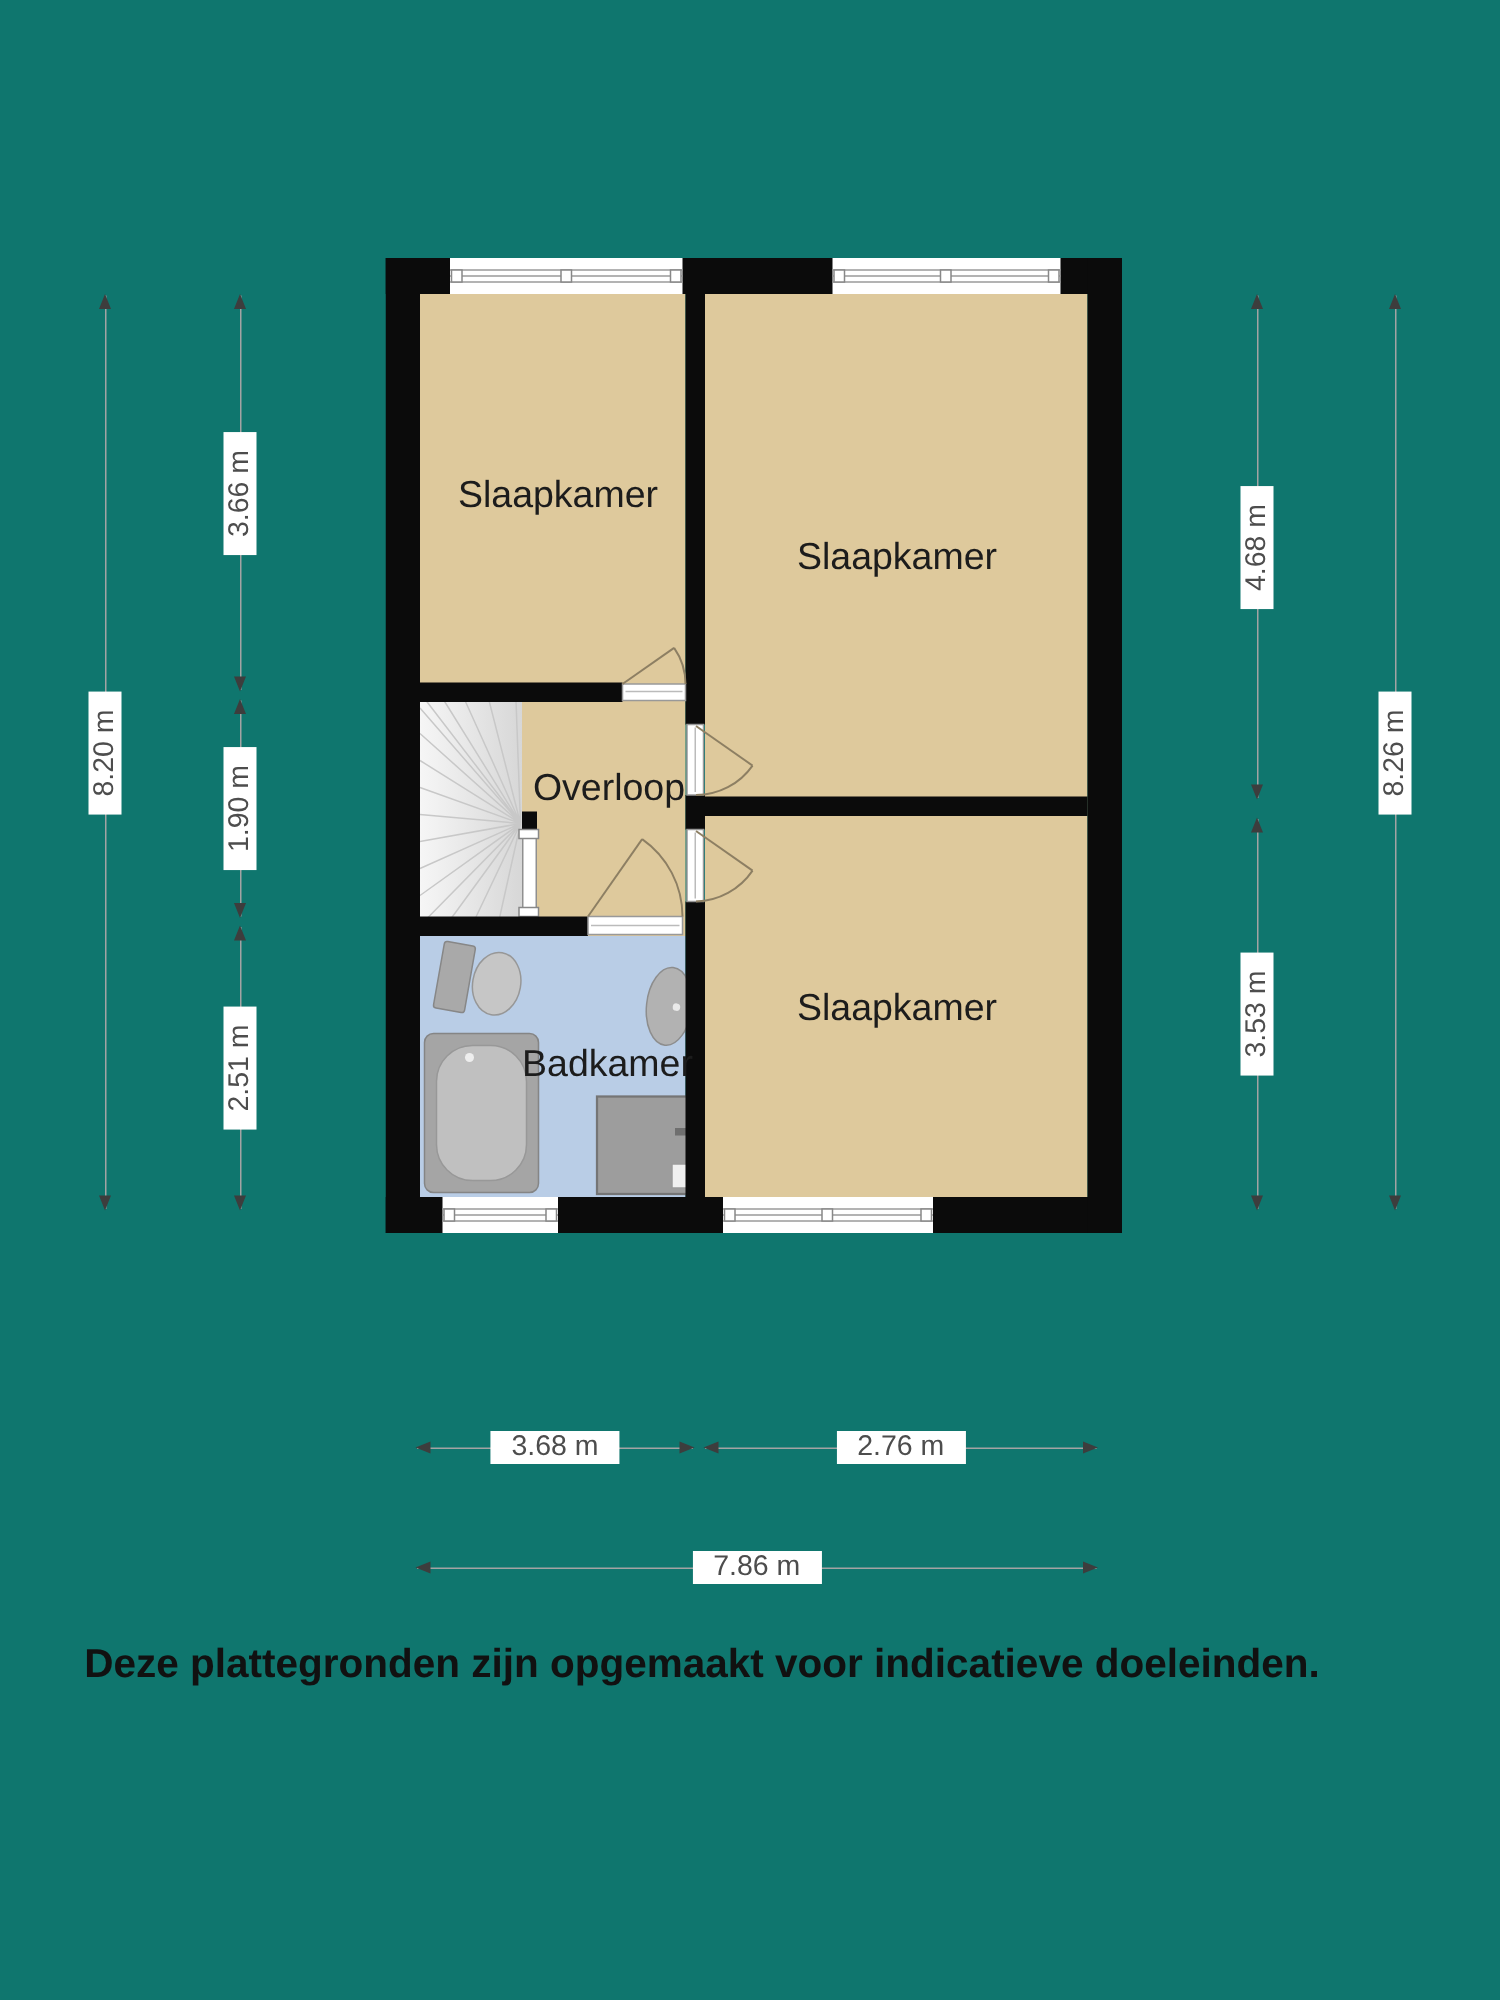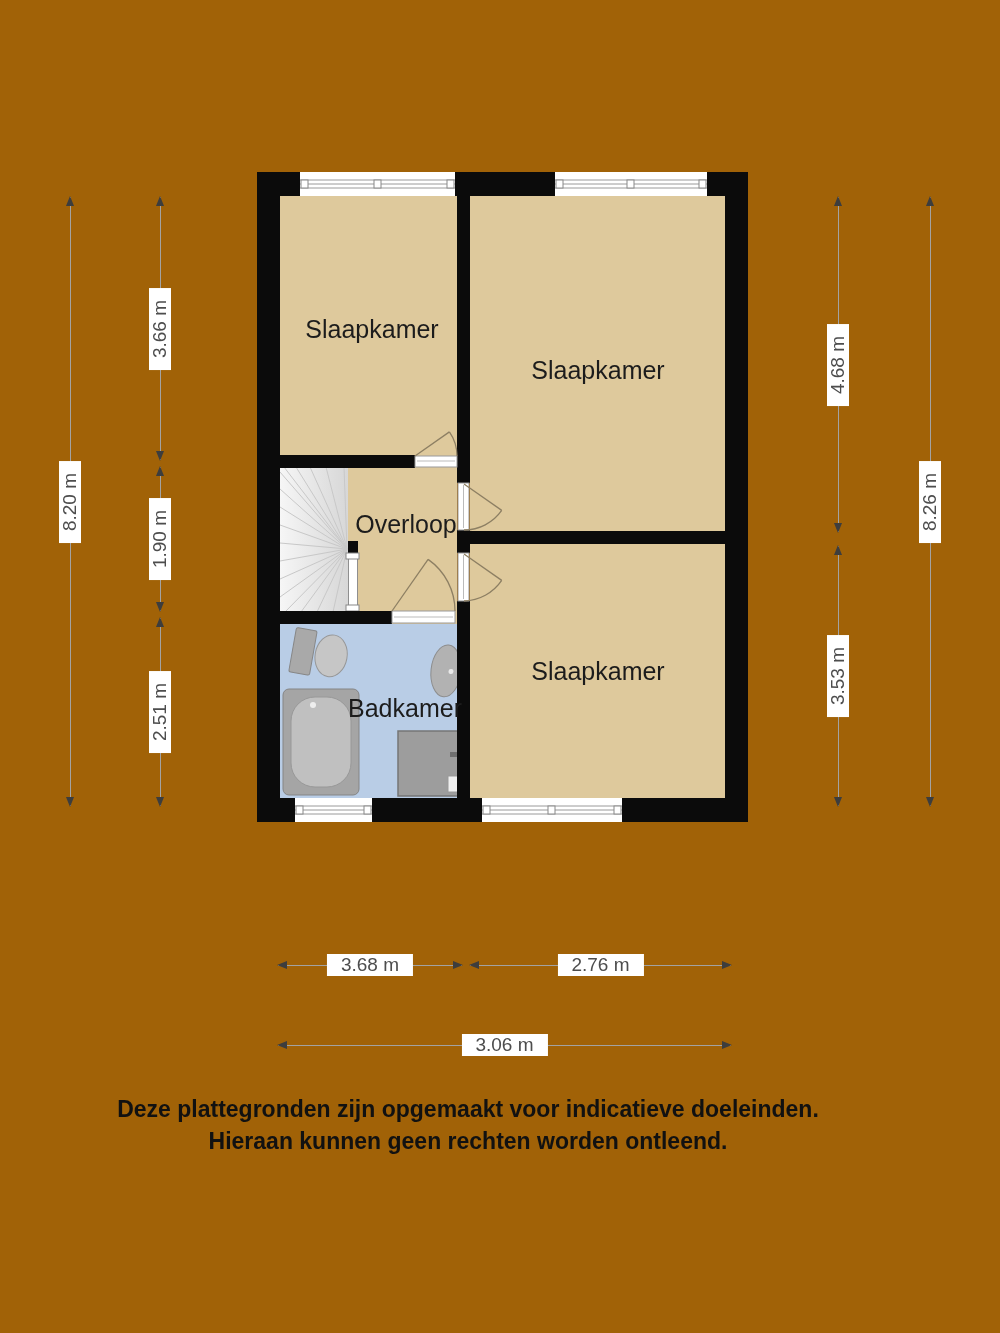--- a/index.html
+++ b/index.html
@@ -1,17 +1,17 @@
 <!DOCTYPE html>
 <html><head>
 <meta charset="utf-8">
 <style>
   html,body{margin:0;padding:0;background:#fff;}
   body{width:1000px;height:1333px;position:relative;font-family:"Liberation Sans",sans-serif;}
-  .canvas{position:absolute;left:0;top:0;width:1000px;height:1333px;background:#a16207;overflow:hidden;}
+  .canvas{position:absolute;left:0;top:0;width:1000px;height:1333px;background:#0f766e;overflow:hidden;}
 
   
   #plan-svg{position:absolute;left:257px;top:172px;}
 
   
   .dim{position:absolute;}
   .dim-v{width:0;}
   .dim-h{height:0;}
   .dim .dline-v{position:absolute;left:-0.5px;top:0;bottom:0;width:1px;background:#a3a3a3;}
   .dim .dline-h{position:absolute;top:-0.5px;left:0;right:0;height:1px;background:#a3a3a3;}
@@ -19,21 +19,21 @@
   .a-top{top:-1px;left:-4.5px;border-left:4.5px solid transparent;border-right:4.5px solid transparent;border-bottom:10px solid #3d3d3d;}
   .a-bot{bottom:-1px;left:-4.5px;border-left:4.5px solid transparent;border-right:4.5px solid transparent;border-top:10px solid #3d3d3d;}
   .a-left{left:-1px;top:-4.5px;border-top:4.5px solid transparent;border-bottom:4.5px solid transparent;border-right:10px solid #3d3d3d;}
   .a-right{right:-1px;top:-4.5px;border-top:4.5px solid transparent;border-bottom:4.5px solid transparent;border-left:10px solid #3d3d3d;}
   .dlabel{position:absolute;font-size:19px;color:#4d4d4d;background:#fff;white-space:nowrap;}
   .dim-v .dlabel{top:50%;left:0;transform:translate(-50%,-50%) rotate(-90deg);padding:0 12px;}
   .dim-h .dlabel{left:50%;top:0;transform:translate(-50%,-50%);padding:0 14px;}
 
   
   .disclaimer{position:absolute;left:0;top:1093px;width:936px;text-align:center;
-    font-size:23px;font-weight:bold;color:#111;line-height:32px;}
+    font-size:27px;font-weight:bold;color:#111;line-height:32px;}
 </style>
 </head>
 <body>
 
 <div class="canvas">
 
   <svg id="plan-svg" width="491" height="650" viewBox="257 172 491 650">
     <defs>
       <linearGradient id="sg" x1="0" y1="0" x2="1" y2="0">
         <stop offset="0" stop-color="#f6f6f6"></stop>
@@ -205,21 +205,20 @@
   <div class="dim dim-h" style="left:470px;top:965px;width:261px;">
     <div class="dline-h"></div>
       <div class="arr a-left"></div>
       <div class="arr a-right"></div>
     <span class="dlabel">2.76 m</span>
   </div>
   <div class="dim dim-h" style="left:278px;top:1045px;width:453px;">
     <div class="dline-h"></div>
       <div class="arr a-left"></div>
       <div class="arr a-right"></div>
-    <span class="dlabel">3.06 m</span>
+    <span class="dlabel">7.86 m</span>
   </div>
 
   <div class="disclaimer">
     <div>Deze plattegronden zijn opgemaakt voor indicatieve doeleinden.</div>
-    <div>Hieraan kunnen geen rechten worden ontleend.</div>
   </div>
 
 </div>
 
 </body></html>

